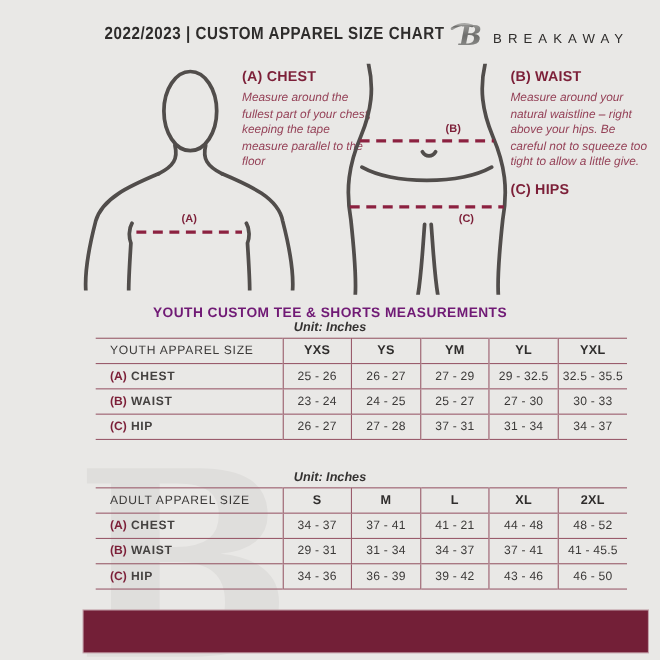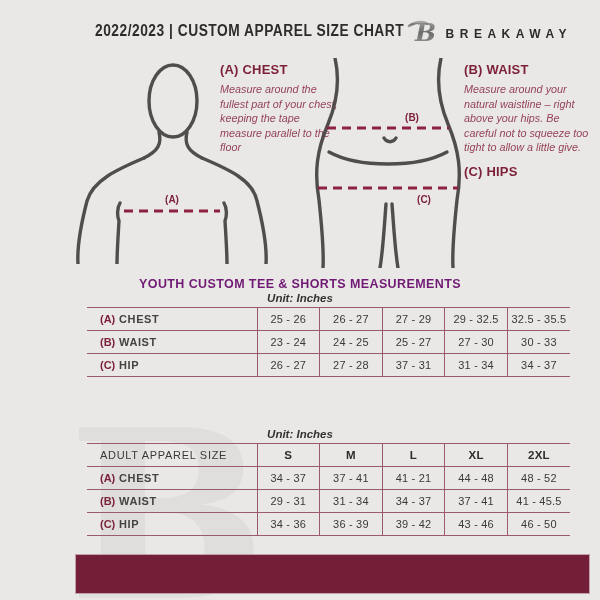--- a/index.html
+++ b/index.html
@@ -14,21 +14,21 @@
   }
   html,body{margin:0;padding:0;}
   body{width:600px;height:600px;background:#d9d9d7;font-family:"Liberation Sans",sans-serif;}
   .stage{position:relative;width:600px;height:600px;background:var(--bg);overflow:hidden;}
 
   
   .header{position:absolute;left:95px;right:28px;top:18px;height:30px;}
   .doc-title{position:absolute;left:0;top:4px;font-size:16px;font-weight:bold;color:var(--ink);
     letter-spacing:0.6px;white-space:nowrap;transform:scaleX(0.86);transform-origin:left center;}
   .brand{position:absolute;right:0;top:0;display:flex;align-items:center;gap:9px;}
-  .brand-text{font-size:12px;font-weight:bold;color:var(--ink);letter-spacing:5.5px;white-space:nowrap;}
+  .brand-text{font-size:12px;font-weight:normal;color:var(--ink);letter-spacing:5.5px;white-space:nowrap;}
 
   
   .guide-head{position:absolute;font-size:13px;font-weight:bold;color:var(--maroon);letter-spacing:0.2px;}
   .guide-body{position:absolute;font-size:10.8px;line-height:14.6px;font-style:italic;color:var(--maroon-soft);}
   .marker{position:absolute;font-size:10px;font-weight:bold;color:var(--maroon);width:40px;text-align:center;}
   .fig{position:absolute;}
   .fig path,.fig ellipse{fill:none;stroke:var(--figure);stroke-width:3.4;stroke-linecap:round;}
   .fig .dash{stroke:var(--line);stroke-width:3;stroke-linecap:butt;stroke-dasharray:9 6;}
 
   
@@ -122,20 +122,28 @@
   <table class="size-table" style="top:307px;">
     <colgroup>
         <col class="c0">
         <col class="cv">
         <col class="cv">
         <col class="cv">
         <col class="cv">
         <col class="cv">
       </colgroup>
     <tbody>
+        <tr>
+      <td class="rowlabel">YOUTH APPAREL SIZE</td>
+      <td class="szhead">YXS</td>
+      <td class="szhead">YS</td>
+      <td class="szhead">YM</td>
+      <td class="szhead">YL</td>
+      <td class="szhead">YXL</td>
+    </tr>
     <tr>
       <td class="rowlabel"><span class="key">(A)</span> <span class="lbl">CHEST</span></td>
       <td class="val">25 - 26</td>
       <td class="val">26 - 27</td>
       <td class="val">27 - 29</td>
       <td class="val">29 - 32.5</td>
       <td class="val">32.5 - 35.5</td>
     </tr>
     <tr>
       <td class="rowlabel"><span class="key">(B)</span> <span class="lbl">WAIST</span></td>

